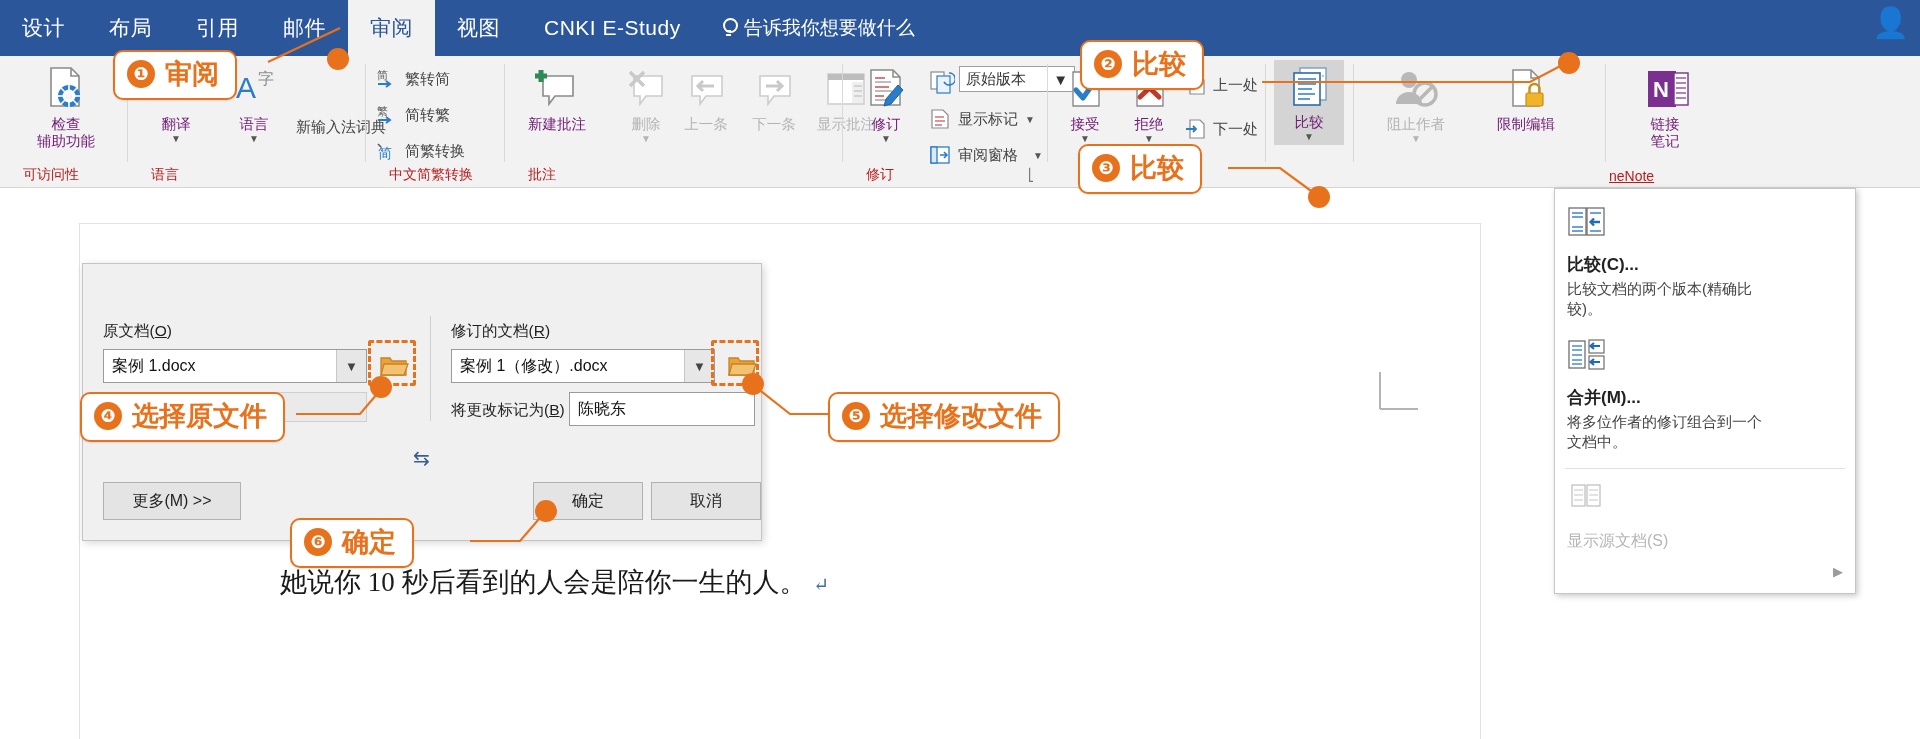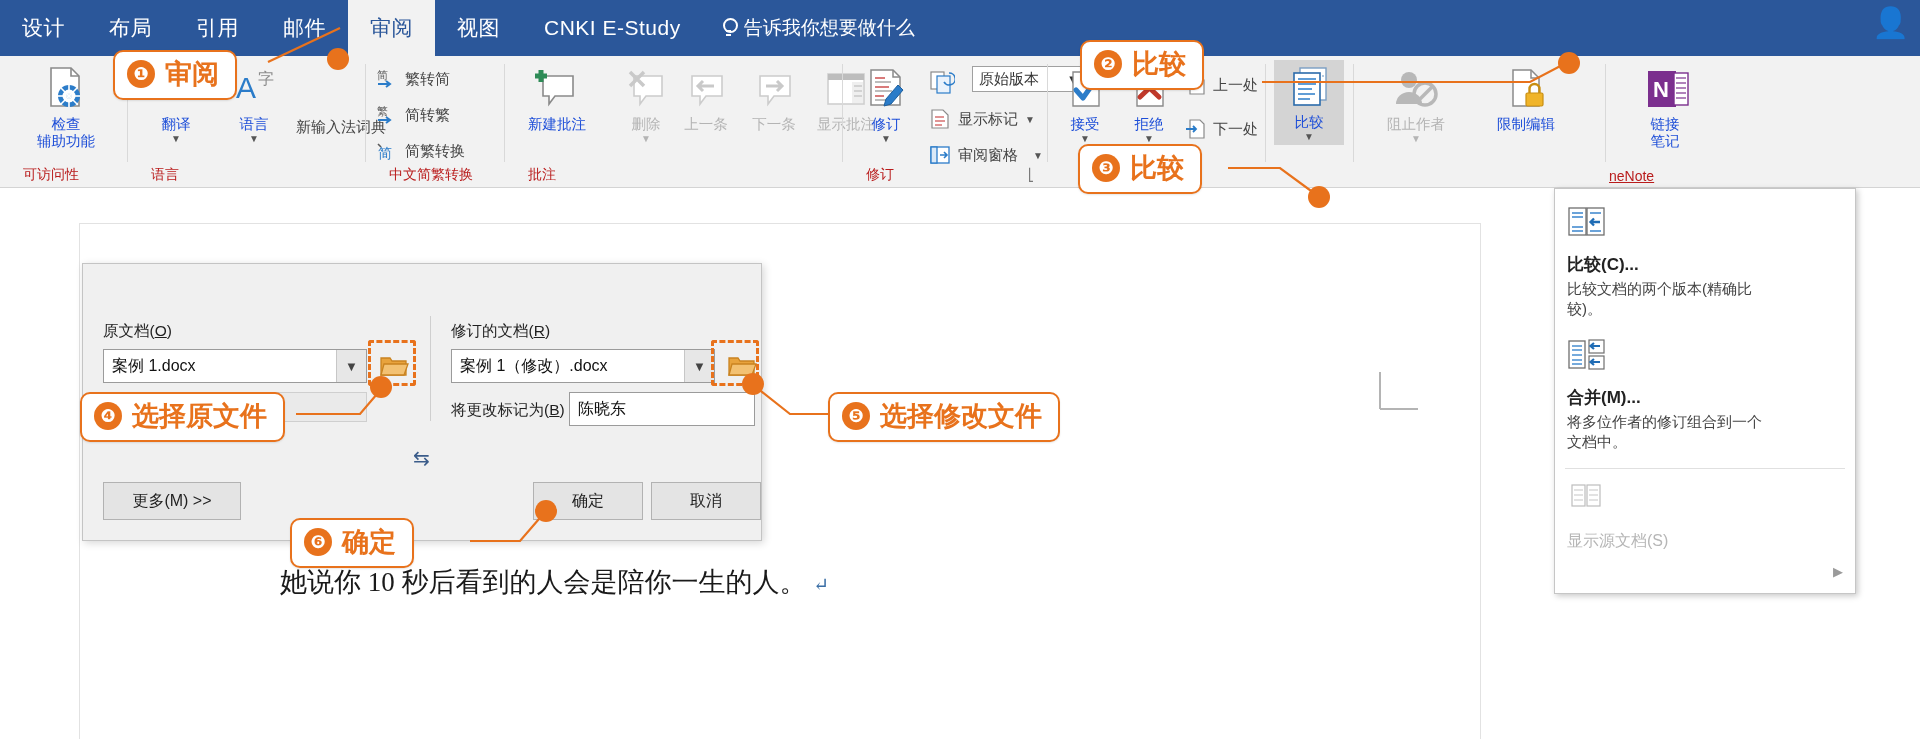--- a/index.html
+++ b/index.html
@@ -40,21 +40,21 @@
   .grp .glabel{
     position:absolute; bottom:4px; left:0; width:100%; text-align:left;
     font-size:14px; color:#b91c1c; white-space:nowrap;padding-left:23px;
   }
   .grp .sep{ position:absolute; right:0; top:8px; bottom:26px; width:1px; background:#d9d9d9; }
 
   .bigbtn{
     position:absolute; top:6px; width:86px; text-align:center; cursor:default;
   }
   .bigbtn .ico{ height:54px; display:flex; align-items:center; justify-content:center; }
-  .bigbtn .lbl{ font-size:14.5px; color:#1d4ed8; line-height:1.15; white-space:nowrap; }
+  .bigbtn .lbl{ font-size:14.5px; color:#701a75; line-height:1.15; white-space:nowrap; }
   .caretd{ font-size:10px; color:#555; line-height:8px; margin-top:2px; }
 
   .smrow{
     position:absolute; display:flex; align-items:center; gap:7px;
     font-size:15px; color:#444; white-space:nowrap;
   }
   .smrow .sico{ width:22px; height:22px; display:flex; align-items:center; justify-content:center; }
 
   .combo{
     position:absolute; border:1px solid #a0a0a0; background:#fff; height:26px;
@@ -349,21 +349,21 @@
       <div class="lbl">修订</div>
       <div class="caretd">▼</div>
     </div>
     <span class="sico" style="position:absolute; left:86px; top:14px;">
       <svg width="26" height="24" viewBox="0 0 26 24">
         <rect x="2" y="2" width="13" height="17" fill="#fff" stroke="#8a8a8a" stroke-width="1.2"></rect>
         <rect x="8" y="6" width="13" height="17" fill="#eaf2fb" stroke="#2b7cc9" stroke-width="1.2"></rect>
         <path d="M20 3 a6 6 0 1 1 -5 9" fill="none" stroke="#2b7cc9" stroke-width="1.6"></path>
       </svg>
     </span>
-    <div class="combo" style="left:129px; top:10px; width:116px;gap:8px;">
+    <div class="combo" style="left:116px; top:10px; width:116px;gap:8px;">
       <span class="cv">原始版本</span>
       <span>▼</span>
     </div>
     <div class="smrow" style="left:86px; top:52px;">
       <span class="sico">
         <svg width="20" height="22" viewBox="0 0 20 22">
           <path d="M2 2 H13 L18 7 V20 H2 Z" fill="#fff" stroke="#8a8a8a" stroke-width="1.2"></path>
           <g stroke="#d05a5a" stroke-width="1.3">
               <line x1="5" y1="9" x2="14" y2="9"></line>
               <line x1="5" y1="13" x2="15" y2="13"></line>

